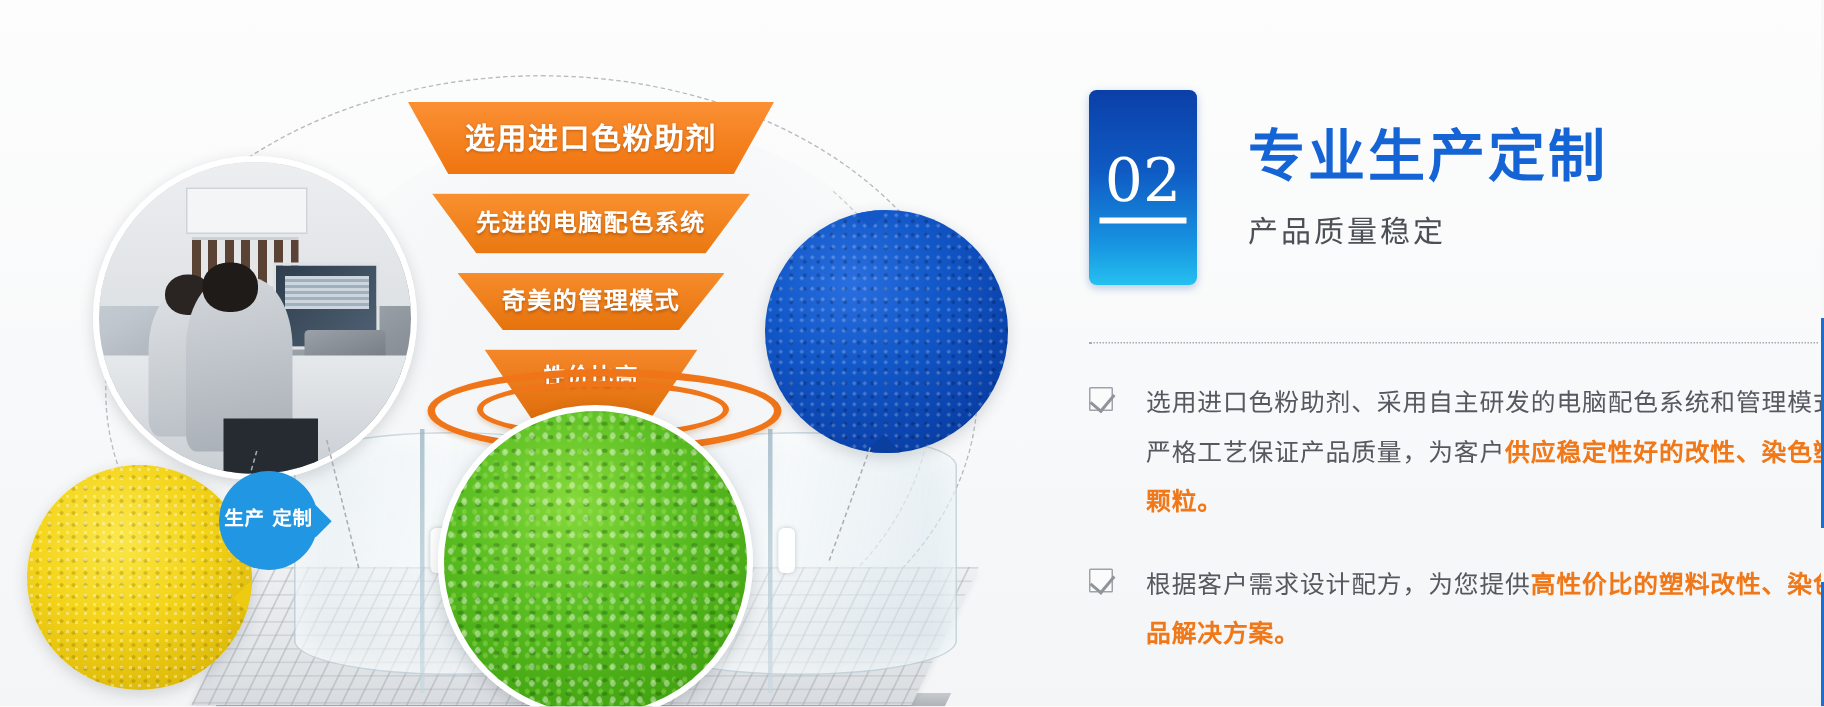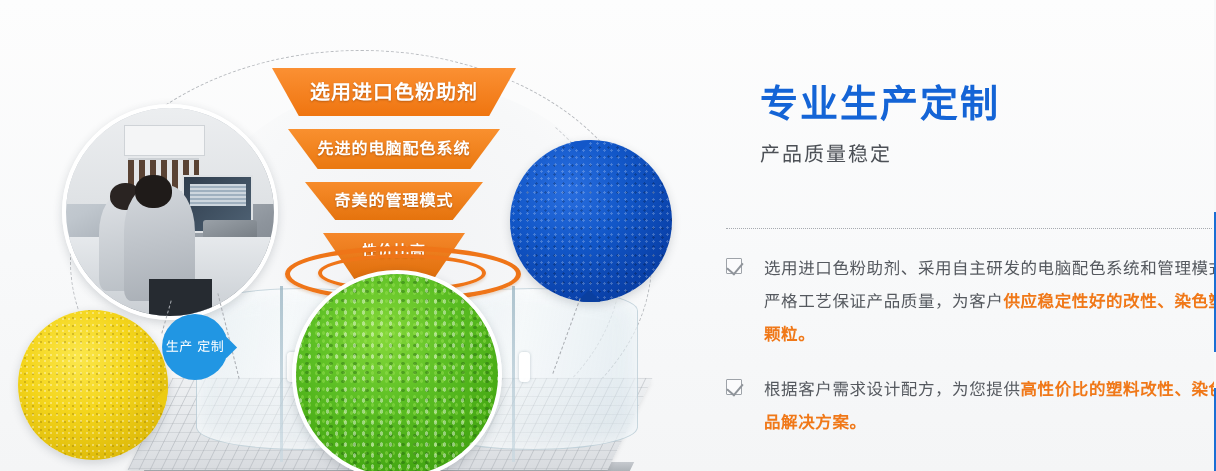--- a/index.html
+++ b/index.html
@@ -151,23 +151,23 @@
   .c-green{left:292px;top:270px;width:202px;height:202px;
     background:radial-gradient(circle at 42% 30%, #86d93a 0%, #5cbf24 38%, #46a914 72%, #3a9110 100%);}
   .c-green .tex{position:absolute;inset:0;
     background-image:radial-gradient(rgba(255,255,255,.42) 1.6px, transparent 2px),
                      radial-gradient(rgba(20,80,10,.34) 1.8px, transparent 2.2px),
                      radial-gradient(rgba(160,230,90,.40) 1.4px, transparent 1.8px);
     background-size:9px 11px,12px 9px,7px 8px;
     background-position:0 0,5px 4px,3px 7px;}
 
   
-  .badge{position:absolute;border-radius:50%;color:#fff;font-weight:normal;
+  .badge{position:absolute;border-radius:50%;color:#fff;font-weight:bold;
     display:flex;align-items:center;justify-content:center;text-align:center;
-    line-height:1.35;font-size:13px;letter-spacing:.5px;margin-left:16px;}
+    line-height:1.35;font-size:13px;letter-spacing:.5px;}
   .badge-blue{left:146px;top:314px;width:66px;height:66px;background:#2196e3;}
   .badge-blue:before{content:"";position:absolute;right:-6px;top:40%;
     width:15px;height:15px;background:#2196e3;transform:rotate(45deg);}
   .badge-orange{left:614px;top:330px;width:86px;height:86px;background:#e8502a;font-size:14px;}
   .badge-orange:before{content:"";position:absolute;left:-7px;top:34%;
     width:17px;height:17px;background:#e8502a;transform:rotate(45deg);}
   .badge span{position:relative;z-index:2;}
 
   
   .conn{position:absolute;border-left:1px dashed #a9adb2;}
@@ -283,20 +283,23 @@
         <span class="ln">生产</span>
         <span class="ln">定制</span>
       </span>
     </div>
 
   </div>
 
   <div class="right-panel">
 
     <div class="head">
+      <div class="num-badge">
+        <span class="num">02</span>
+      </div>
       <div class="head-text">
         <div class="h-title">专业生产定制</div>
         <div class="h-sub">产品质量稳定</div>
       </div>
     </div>
 
     <div class="divider"></div>
 
     <div class="bullets">
       <div class="bullet">

